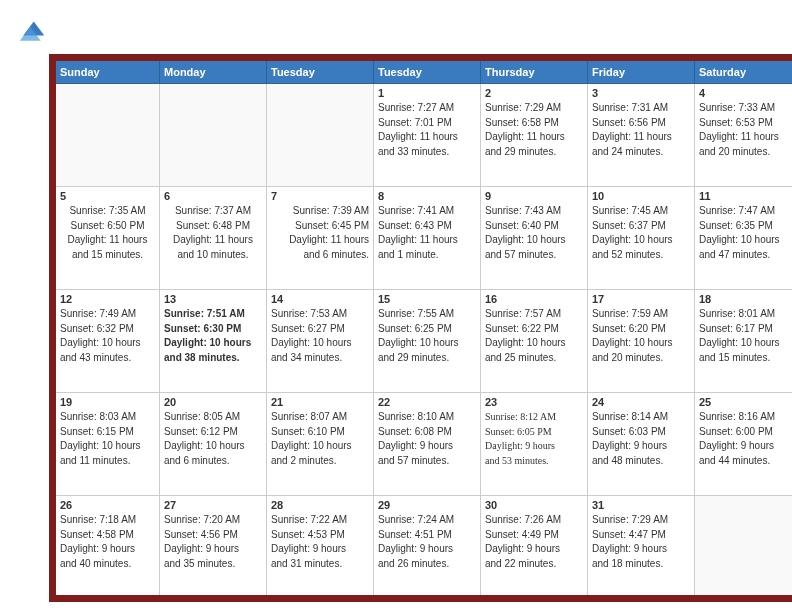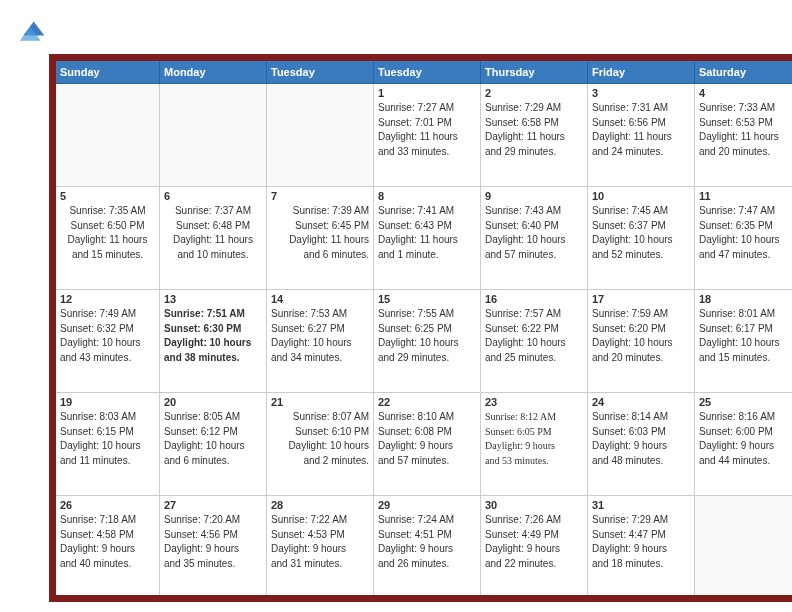--- a/index.html
+++ b/index.html
@@ -273,21 +273,21 @@
           </td>
           <td>
             <div class="day-num">20</div>
             <div class="day-info" style="white-space: pre-line;">Sunrise: 8:05 AM
 Sunset: 6:12 PM
 Daylight: 10 hours
 and 6 minutes.</div>
           </td>
           <td>
             <div class="day-num">21</div>
-            <div class="day-info" style="white-space: pre-line; text-align: right;">Sunrise: 8:07 AM
+            <div class="day-info" style="white-space: pre-line;">Sunrise: 8:07 AM
 Sunset: 6:10 PM
 Daylight: 10 hours
 and 2 minutes.</div>
           </td>
           <td>
             <div class="day-num">22</div>
             <div class="day-info" style="white-space: pre-line;">Sunrise: 8:10 AM
 Sunset: 6:08 PM
 Daylight: 9 hours
 and 57 minutes.</div>

